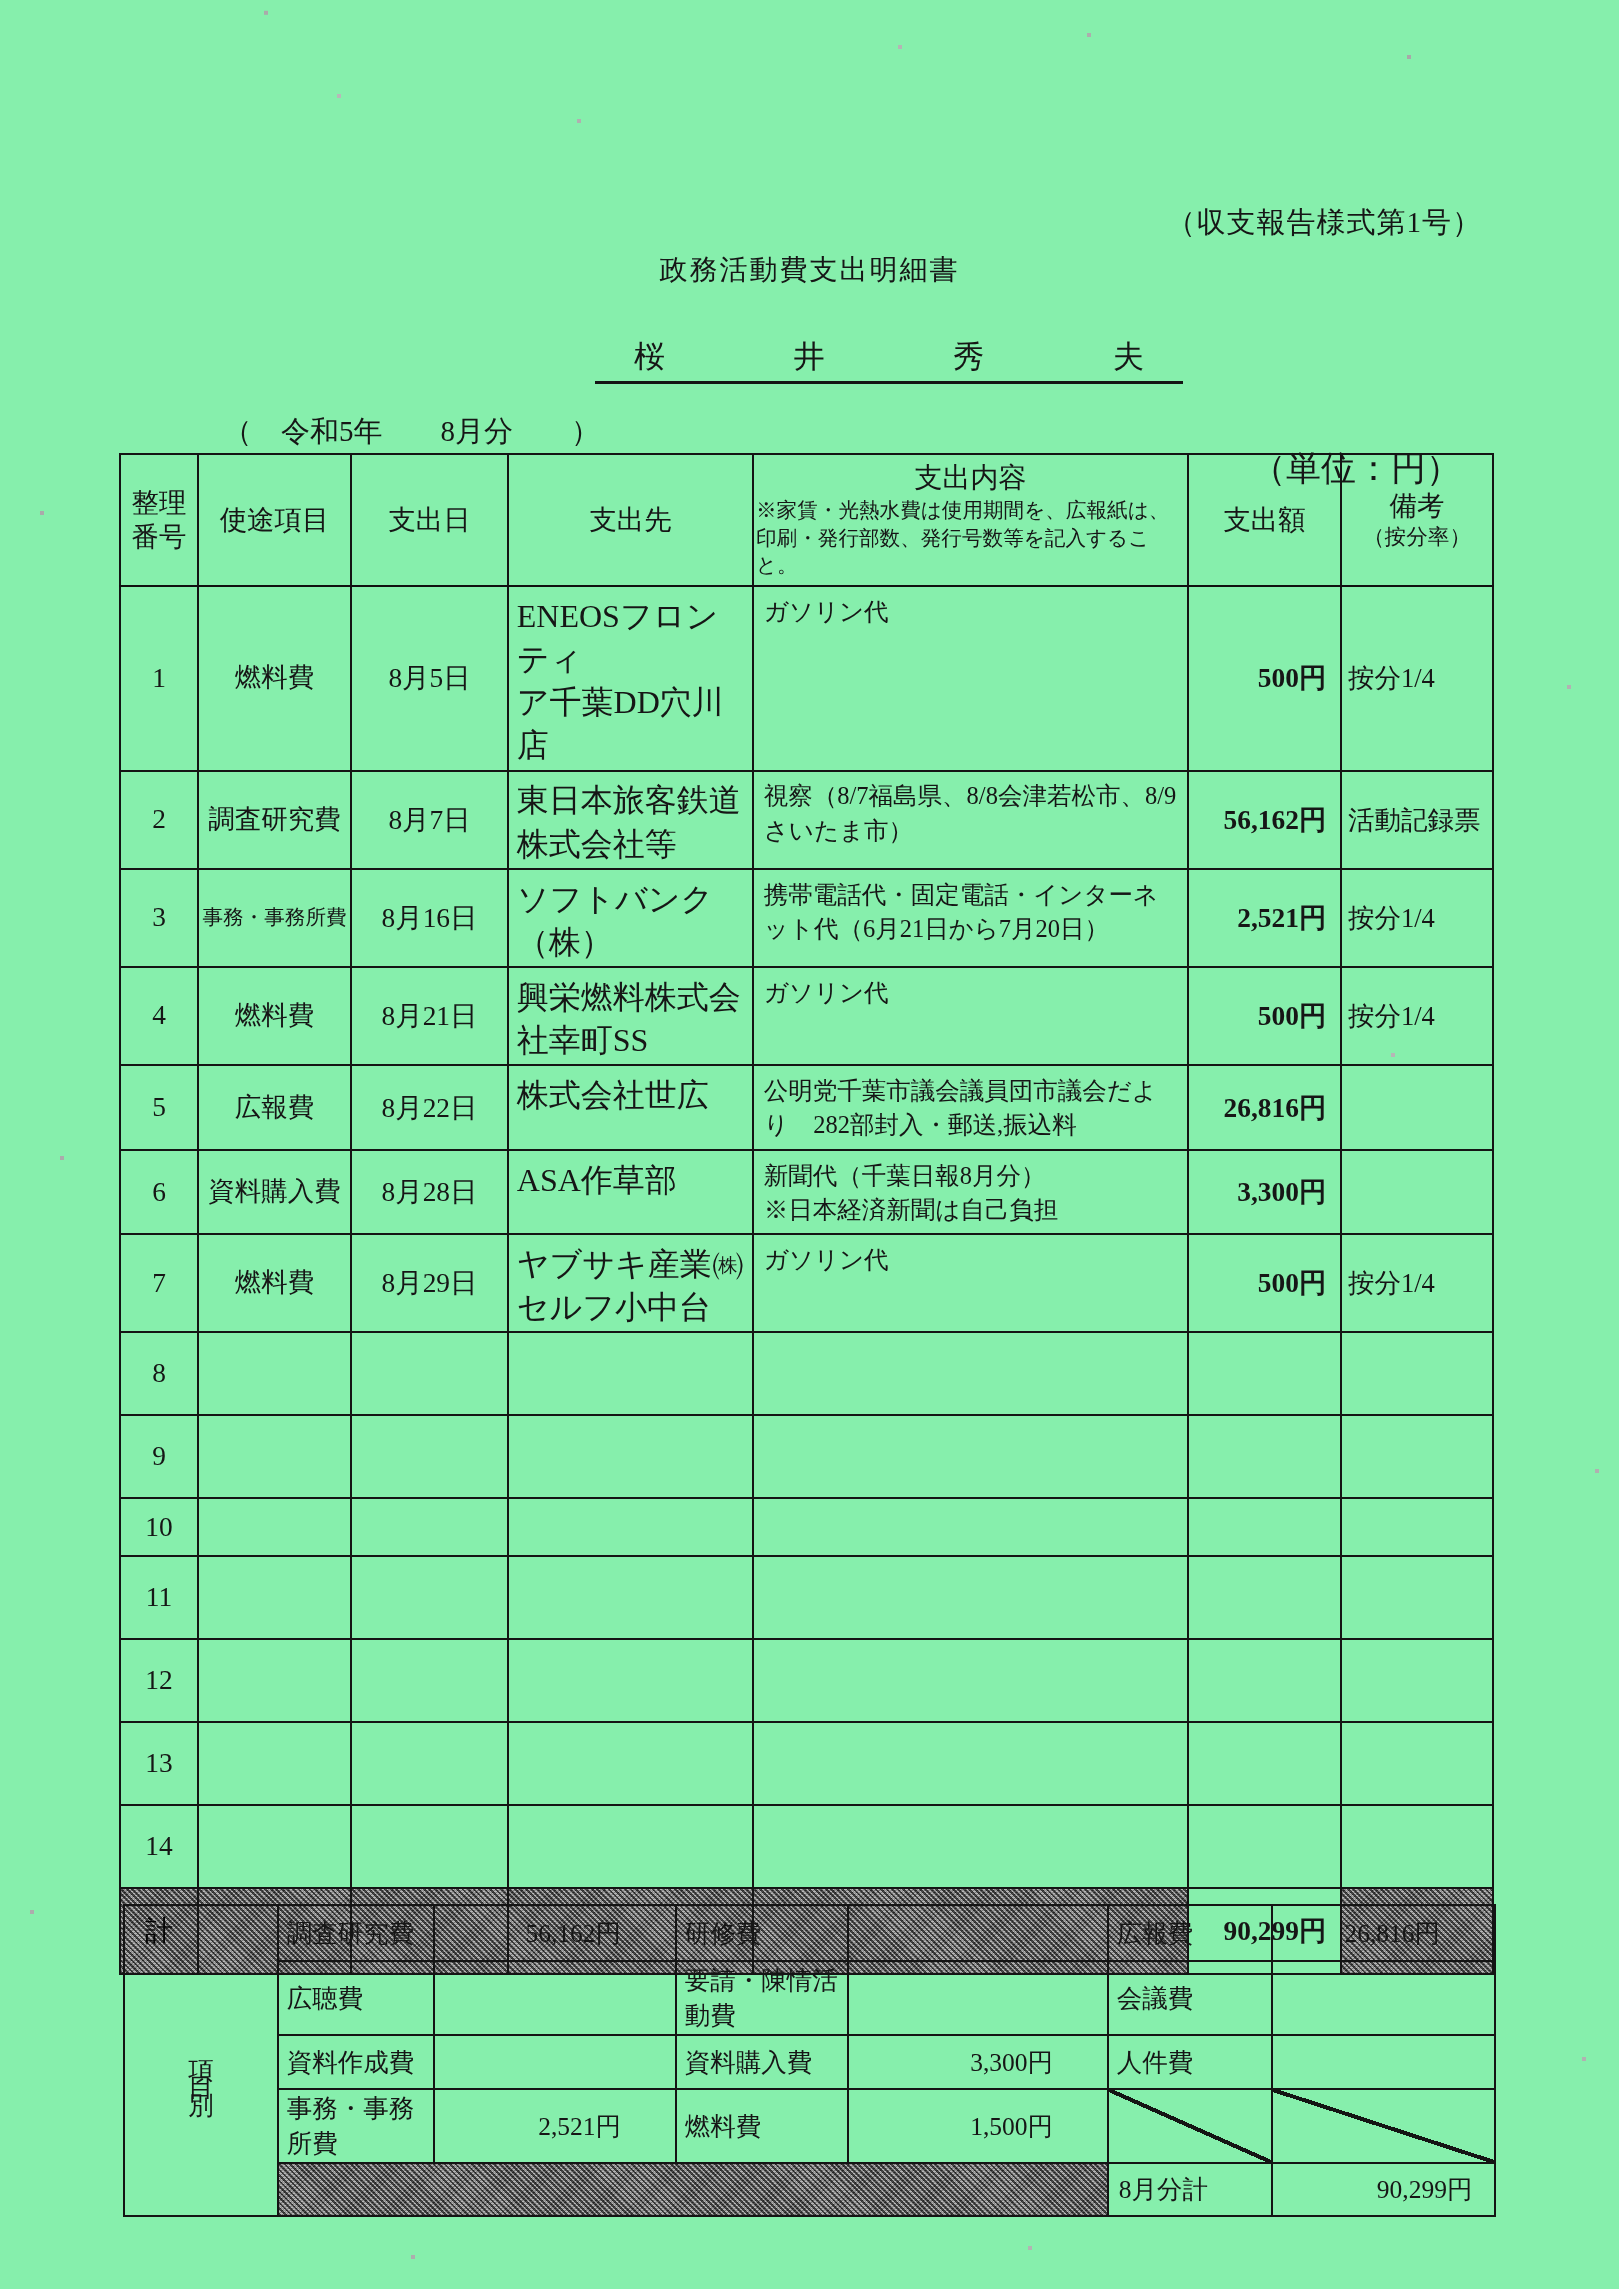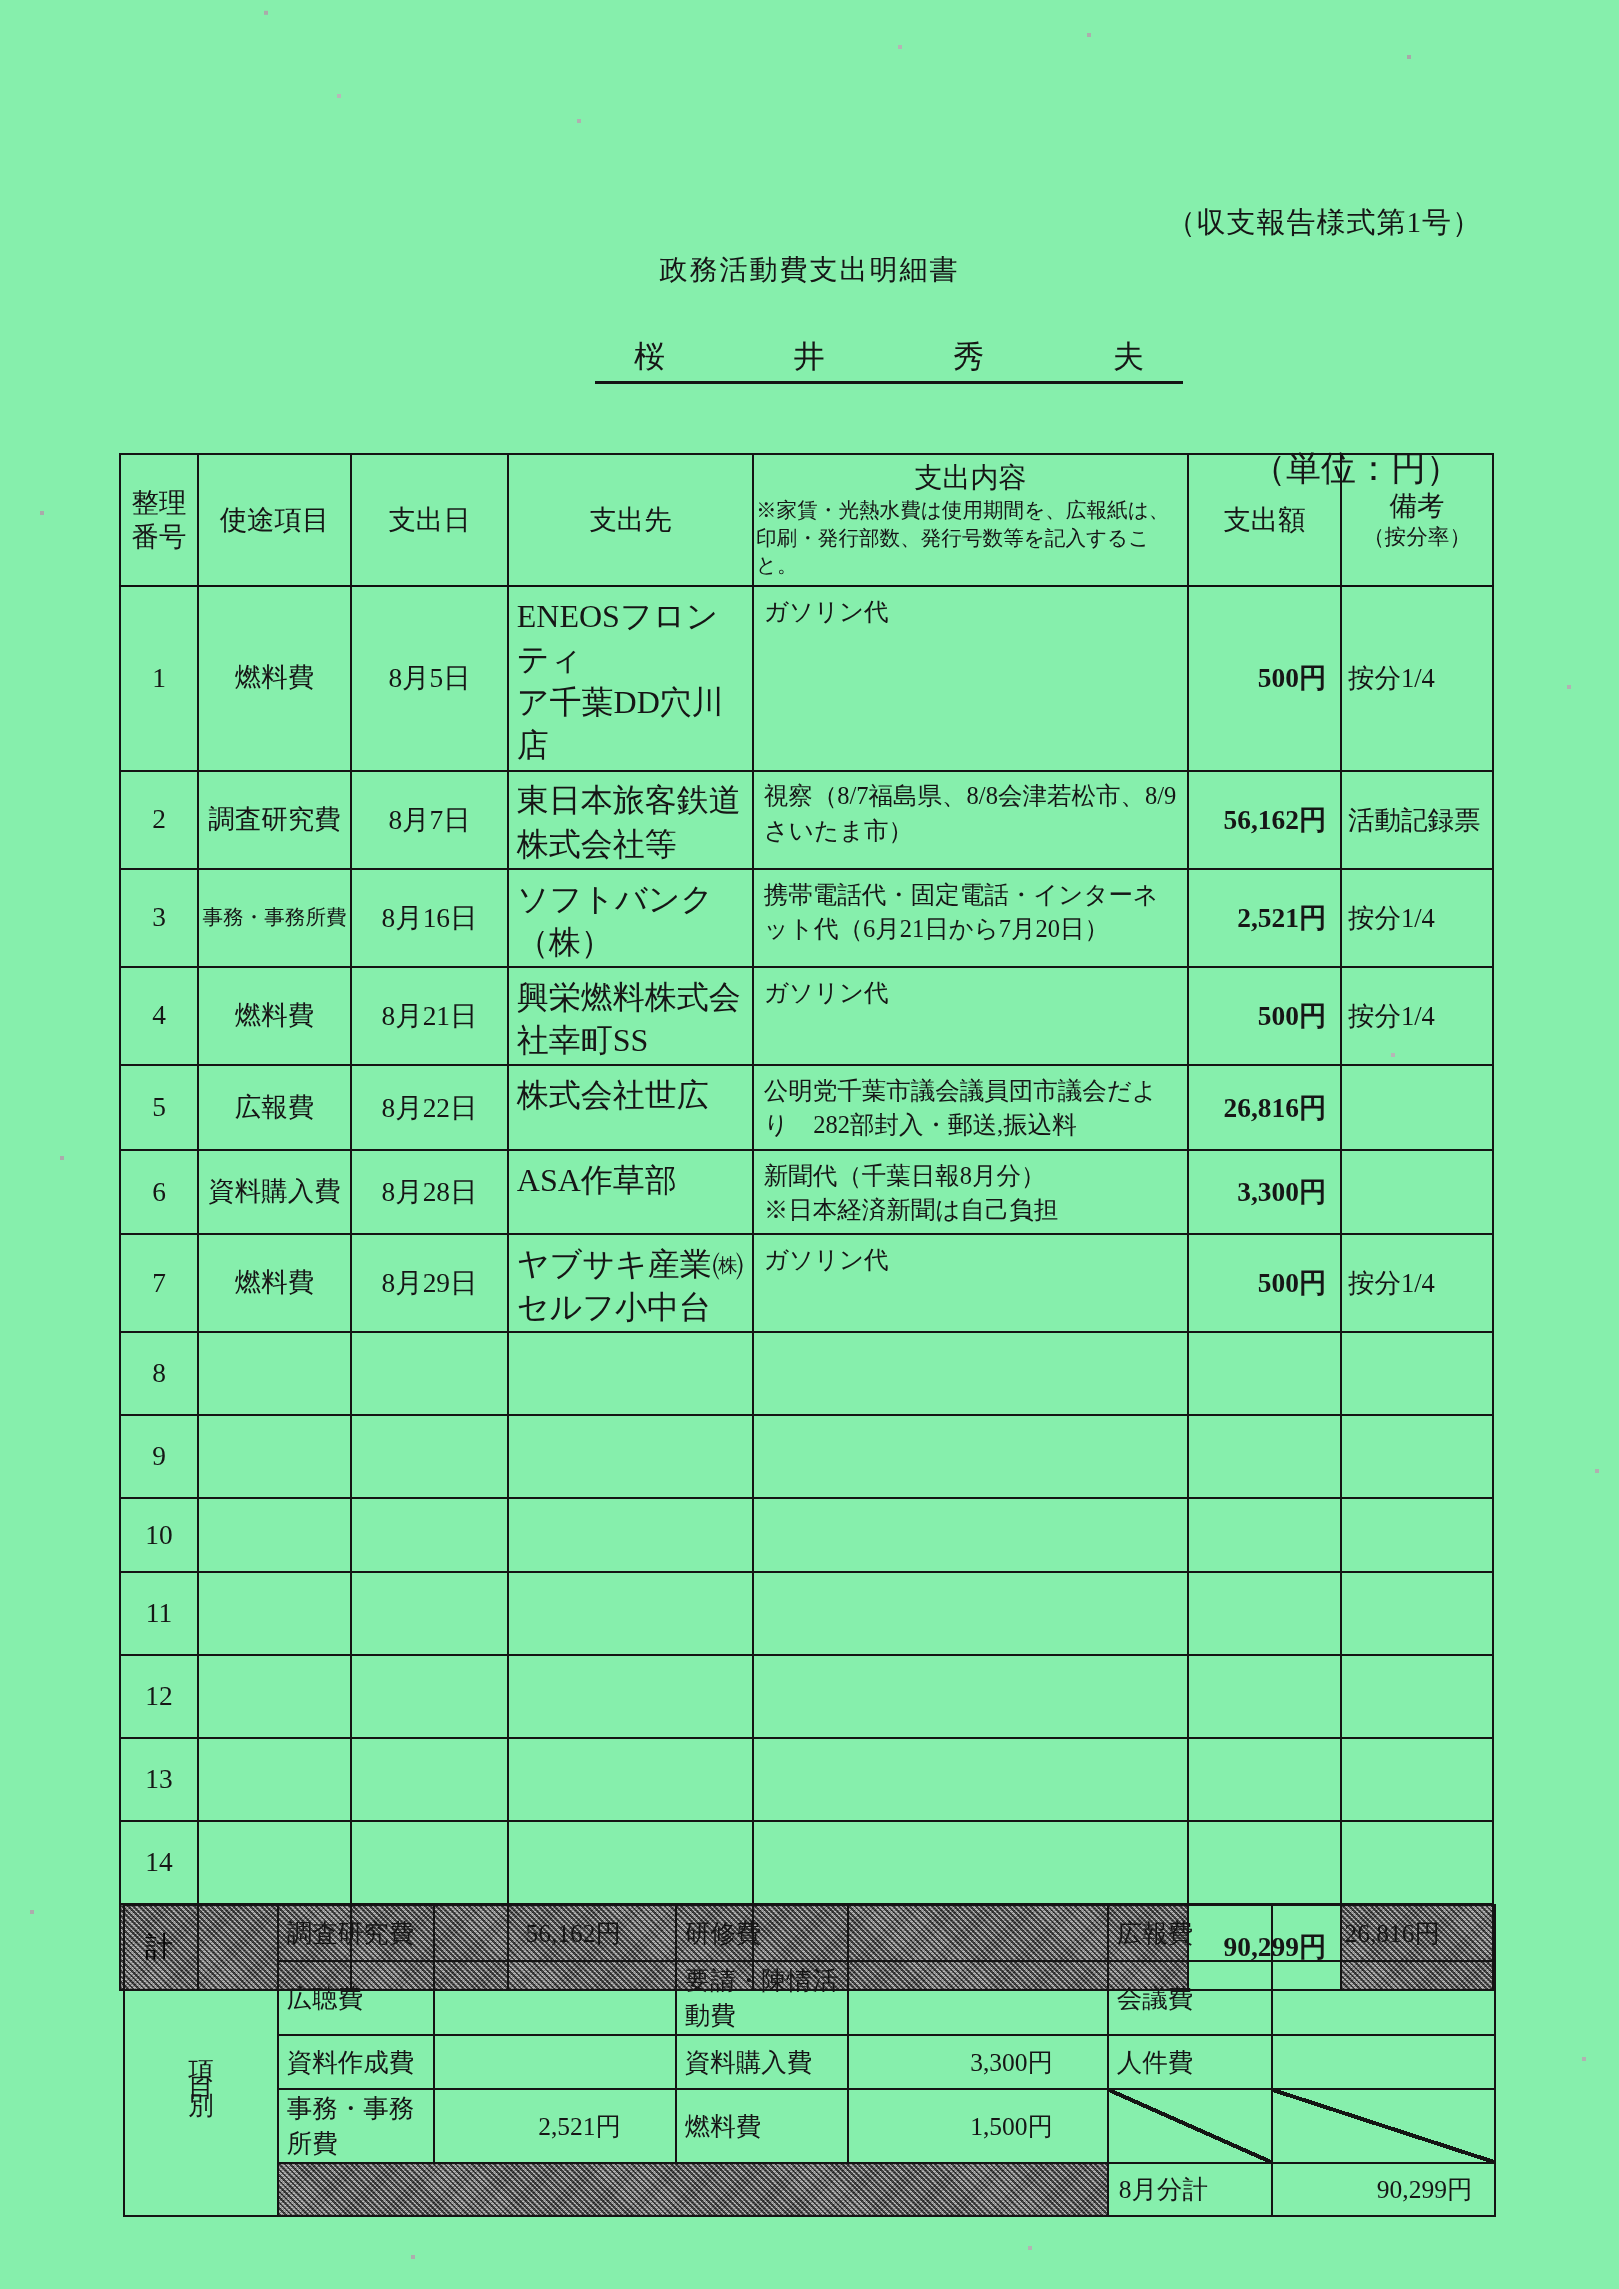--- a/index.html
+++ b/index.html
@@ -81,20 +81,21 @@
 </style>
 </head>
 <body>
 
 <div class="page">
   <div class="speckles"></div>
 
   <div class="form-number">（収支報告様式第1号）</div>
   <div class="doc-title">政務活動費支出明細書</div>
   <div class="name-underline">桜　井　秀　夫</div>
+  <div class="period">（　令和5年　　8月分　　）</div>
   <div class="unit-label">（単位：円）</div>
 
   <table class="main-table">
     <colgroup>
       <col style="width:78px">
         <col style="width:153px">
         <col style="width:157px">
       <col style="width:245px">
         <col style="width:435px">
         <col style="width:153px">
@@ -198,21 +199,21 @@
     </tr>
     <tr style="height:83px">
       <td class="c-no">9</td>
       <td></td>
           <td></td>
       <td></td>
           <td></td>
       <td></td>
           <td></td>
     </tr>
-    <tr style="height:74px">
+    <tr style="height:58px">
       <td class="c-no">10</td>
       <td></td>
           <td></td>
       <td></td>
           <td></td>
       <td></td>
           <td></td>
     </tr>
     <tr style="height:83px">
       <td class="c-no">11</td>

